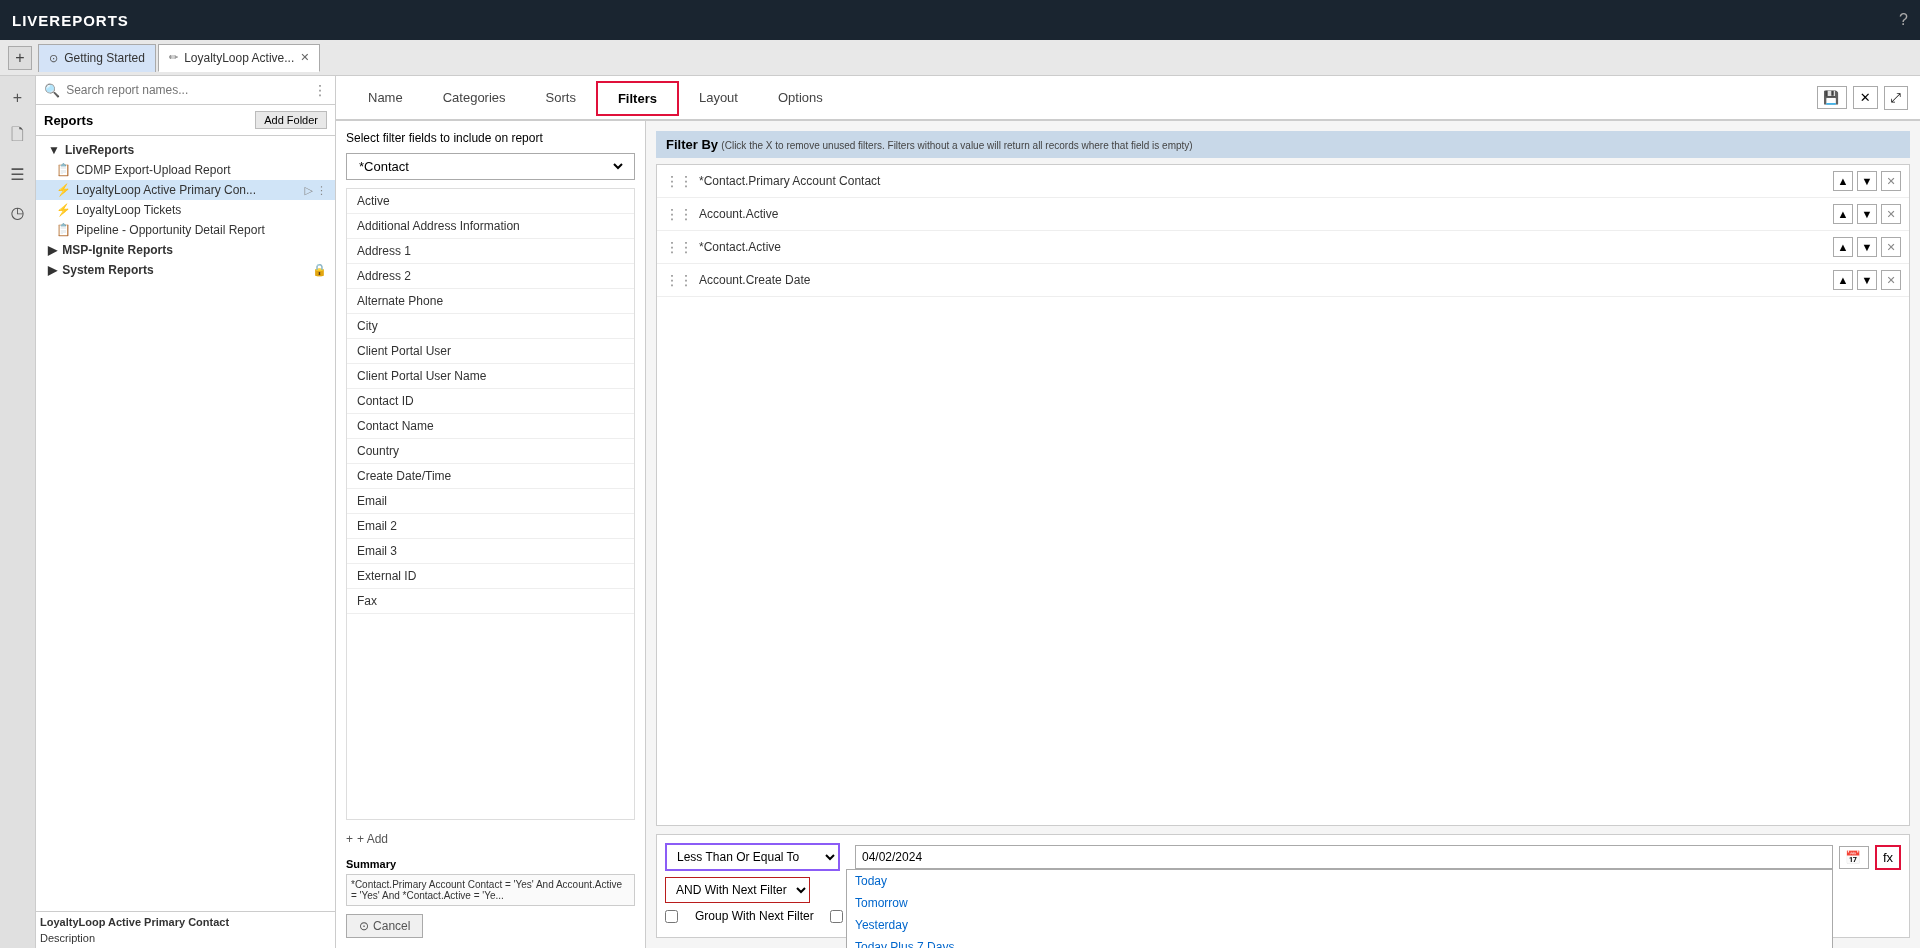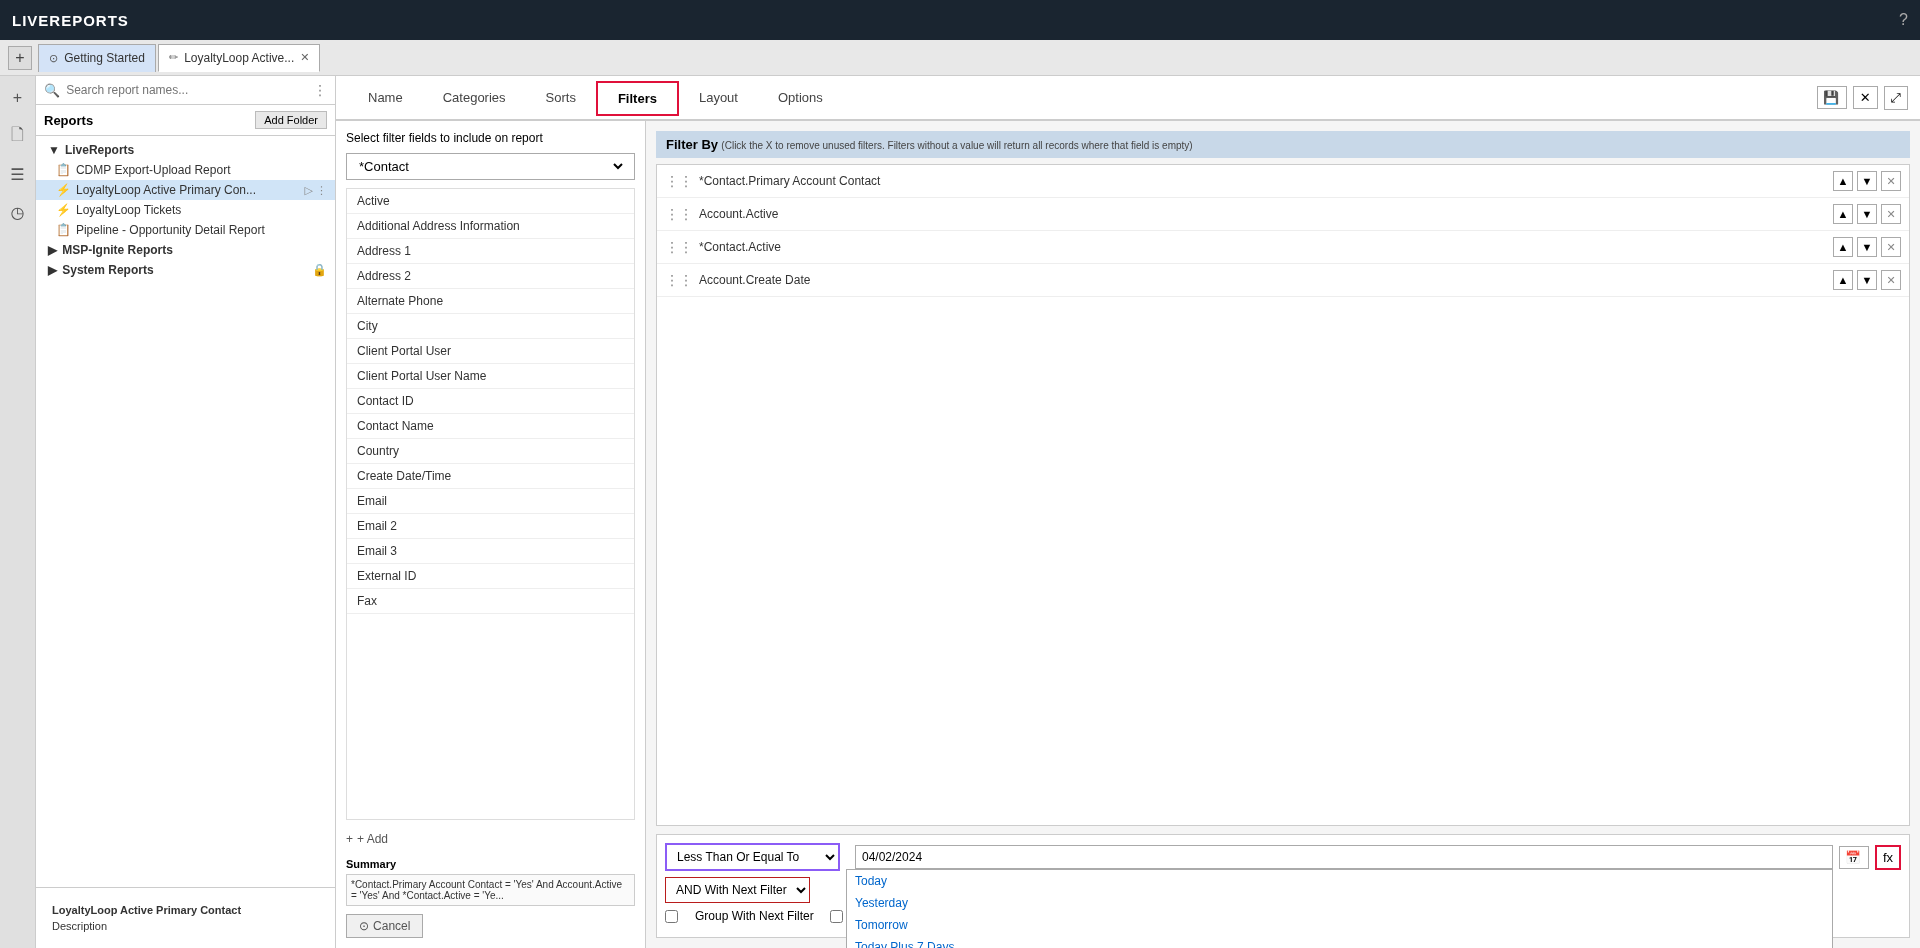--- a/index.html
+++ b/index.html
@@ -147,21 +147,21 @@
       gap: 5px;
       color: #333;
     }
     .tree-item.active { background: #d0e4f7; }
     .tree-item.folder { font-weight: bold; }
     .tree-item-indent1 { padding-left: 20px; }
     .tree-item-actions { margin-left: auto; display: flex; gap: 3px; color: #888; font-size: 11px; }
 
     .report-desc-box {
       border-top: 1px solid #ccc;
-      padding: 16px;
+      padding: 4px;
       font-size: 11px;
       color: #333;
     }
     .report-desc-title { font-weight: bold; margin-bottom: 4px; }
 
     
     .main-content {
       flex: 1;
       display: flex;
       flex-direction: column;
@@ -638,22 +638,22 @@
               <option selected="">Less Than Or Equal To</option>
               <option>Greater Than</option>
               <option>Greater Than Or Equal To</option>
               <option>Contains</option>
               <option>Does Not Contain</option>
             </select>
             <div class="date-dropdown" style="flex:1; position:relative;">
               <input type="text" class="date-input" value="04/02/2024" style="width: 100%;">
               <div class="date-dropdown-menu">
                 <div class="date-dropdown-item">Today</div>
+                <div class="date-dropdown-item">Tomorrow</div>
                 <div class="date-dropdown-item">Yesterday</div>
-                <div class="date-dropdown-item">Tomorrow</div>
                 <div class="date-dropdown-item">Today Plus 7 Days</div>
 
               </div>
             </div>
             <button class="date-icon-btn">📅</button>
             <button class="date-icon-btn fx">fx</button>
           </div>
 
           <div class="filter-ctrl-row2">
             <select class="and-with-select">

